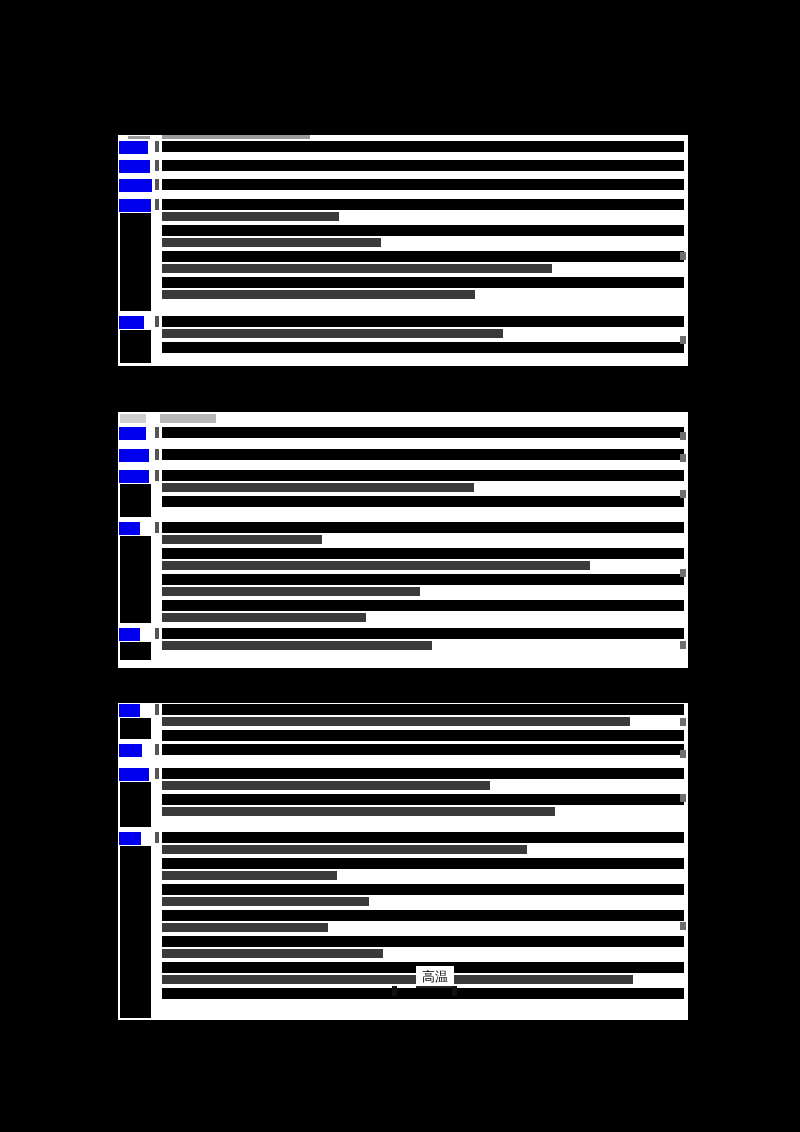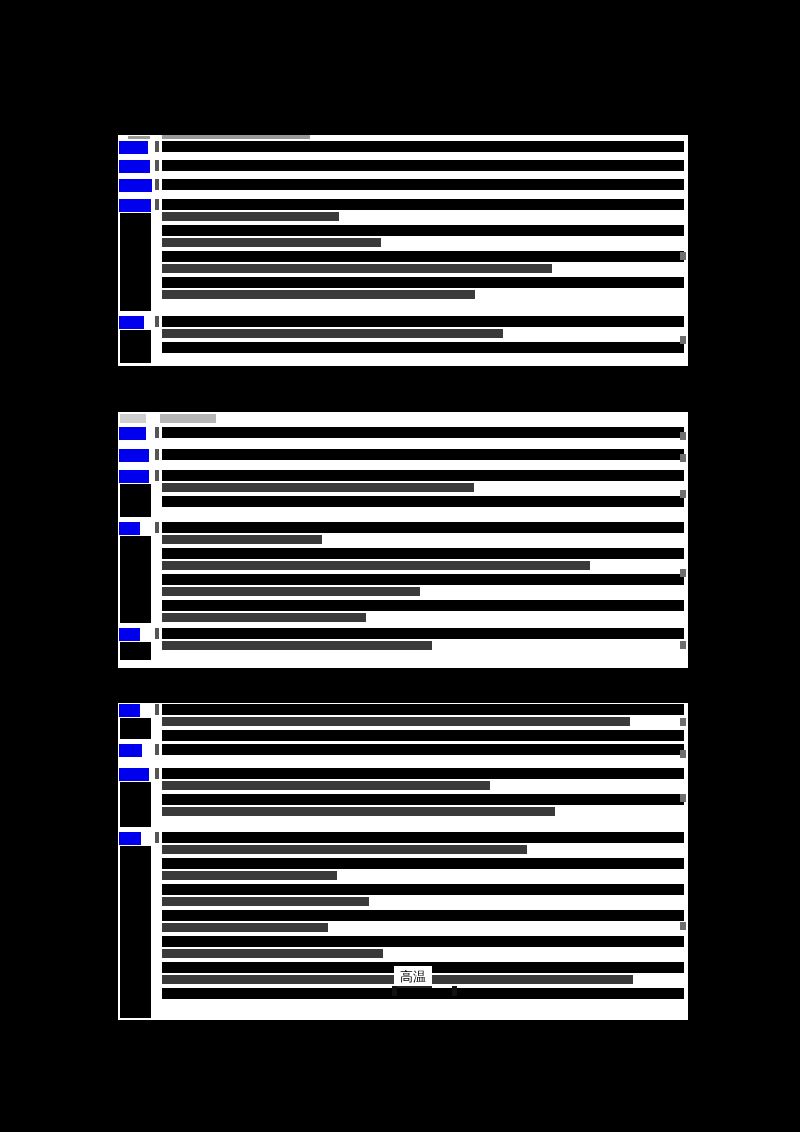--- a/index.html
+++ b/index.html
@@ -360,16 +360,16 @@
           <div class="ink-grey" style="left: 2px; top: 92px; height: 9px; width: 166px;"></div>
           <div class="ink" style="left: 2px; top: 105px; height: 11px; width: 522px;"></div>
           <div class="ink-grey" style="left: 2px; top: 118px; height: 9px; width: 221px;"></div>
           <div class="ink" style="left: 2px; top: 131px; height: 11px; width: 522px;"></div>
           <div class="ink-grey" style="left: 2px; top: 144px; height: 9px; width: 471px;"></div>
           <div class="ink" style="left: 2px; top: 157px; height: 11px; width: 522px;"></div>
           <div class="rmark" style="top: 91px;"></div>
         </div>
       </div>
     </div>
-    <div class="callout" style="left: 394px; top: 966px;">高温</div>
+    <div class="callout" style="left: 416px; top: 966px;">高温</div>
     <div class="callout-cap-l" style="left: 392px; top: 986px;"></div>
     <div class="callout-cap-r" style="left: 452px; top: 986px;"></div>
   </div>
 
 </body></html>

